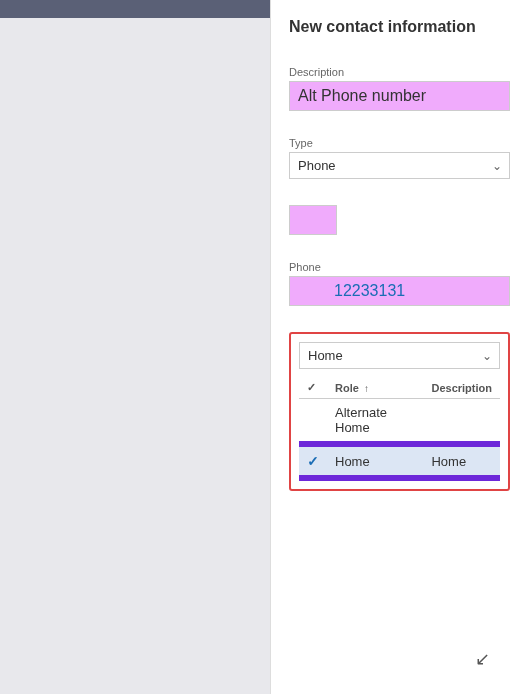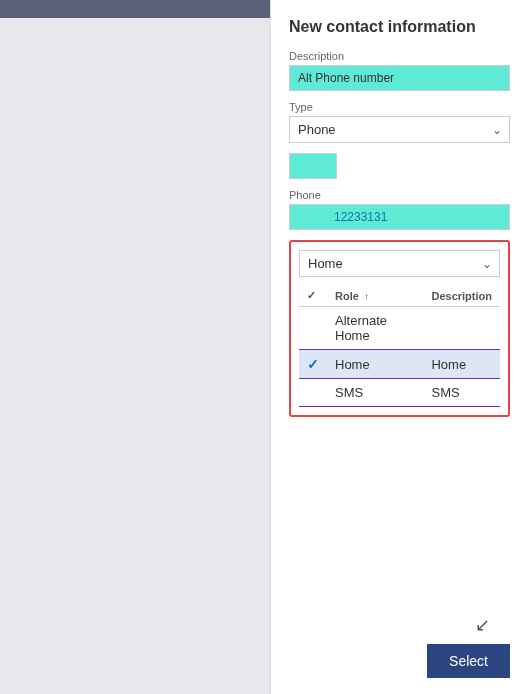--- a/index.html
+++ b/index.html
@@ -31,20 +31,21 @@
     .right-panel {
       flex: 1;
       height: 694px;
       background: #fff;
       padding: 18px 18px 16px 18px;
       display: flex;
       flex-direction: column;
       position: relative;
       border-left: 1px solid #ddd;
       overflow: hidden;
+      gap: 16px;
     }
 
     .panel-title {
       font-size: 16px;
       font-weight: 600;
       color: #333;
       margin-bottom: 14px;
     }
 
     .form-group {
@@ -55,23 +56,23 @@
       font-size: 11px;
       color: #666;
       margin-bottom: 3px;
       display: block;
     }
 
     .form-input {
       width: 100%;
       border: 1px solid #ccc;
       padding: 5px 8px;
-      font-size: 12px;
-      color: #333;
-      background: #5eead4;
+      font-size: 16px;
+      color: #333;
+      background: #f0abfc;
       outline: none;
     }
 
     .form-input.short {
       width: 48px;
     }
 
     .form-select {
       width: 100%;
       border: 1px solid #ccc;
@@ -143,21 +144,21 @@
     }
 
     .dropdown-table tbody tr.selected {
       background: #dce6f4;
     }
 
     .dropdown-table tbody tr td {
       padding: 6px 8px;
       font-size: 13px;
       color: #333;
-      border-bottom: 1px solid #6d28d9;
+      border-bottom: 6px solid #6d28d9;
     }
 
     .dropdown-table tbody tr td.check-col {
       width: 28px;
       text-align: center;
     }
 
     .check-icon {
       color: #1a6db5;
       font-size: 14px;
@@ -266,26 +267,20 @@
           <td>Alternate Home</td>
           <td></td>
         </tr>
         <tr class="selected">
           <td class="check-col">
             <span class="check-icon">✓</span>
           </td>
           <td>Home</td>
           <td>Home</td>
         </tr>
-        <tr>
-          <td class="check-col"></td>
-          <td>SMS</td>
-          <td>SMS</td>
-        </tr>
       </tbody>
     </table>
   </div>
 
   <div class="bottom-area">
     <div class="cursor-indicator">↙</div>
-    <button class="select-button">Select</button>
   </div>
 </div>
 
 </body></html>

